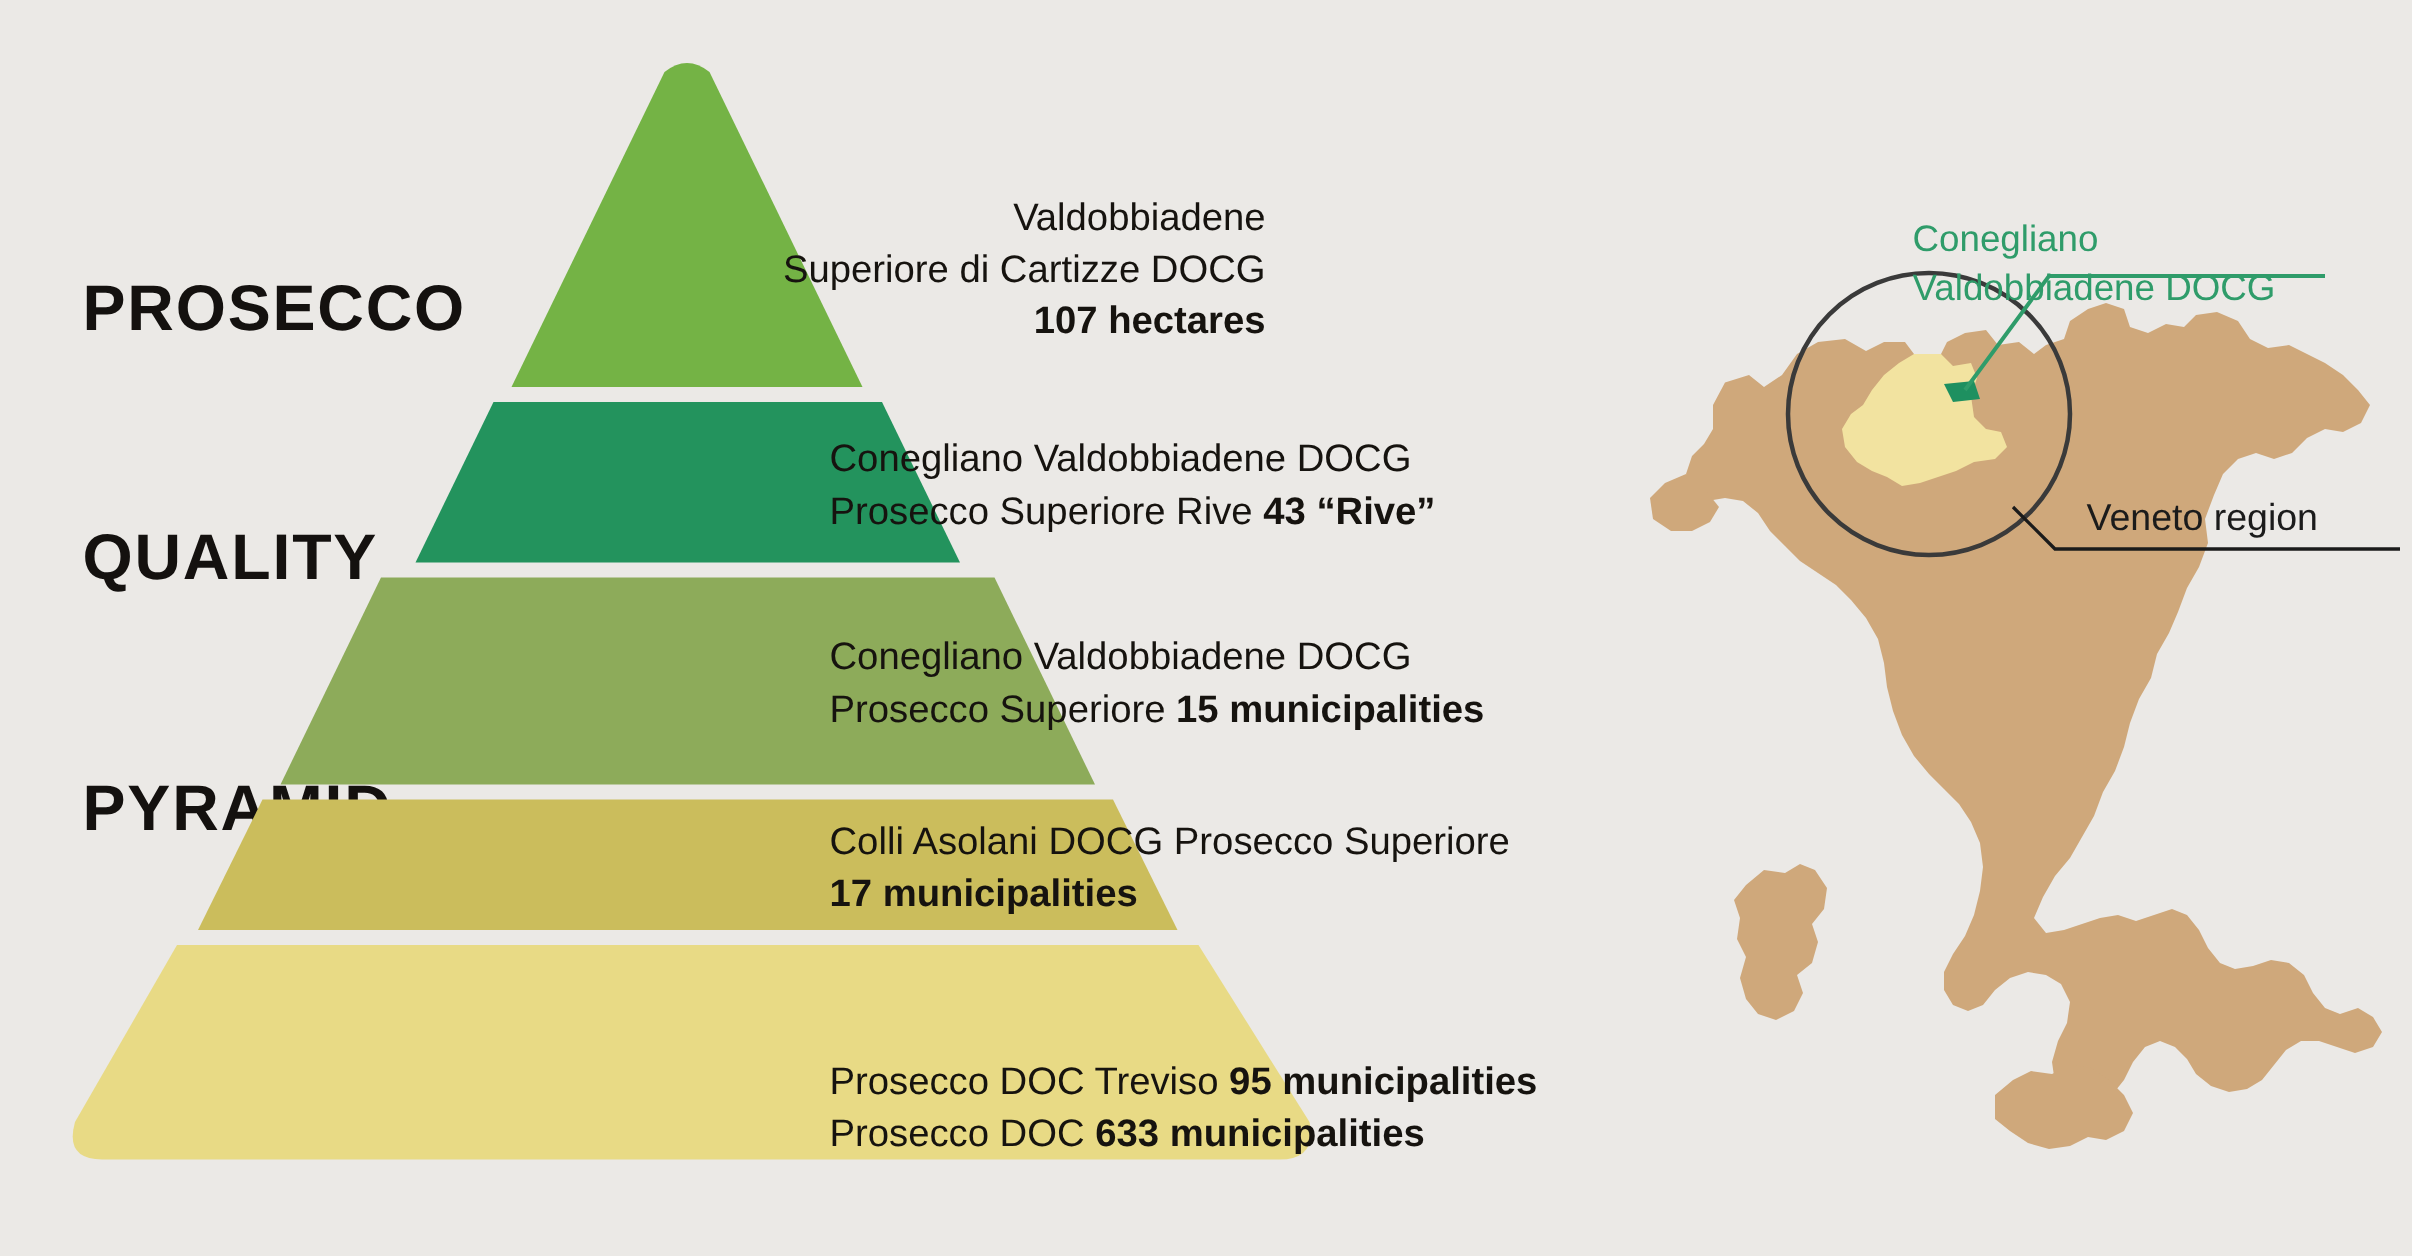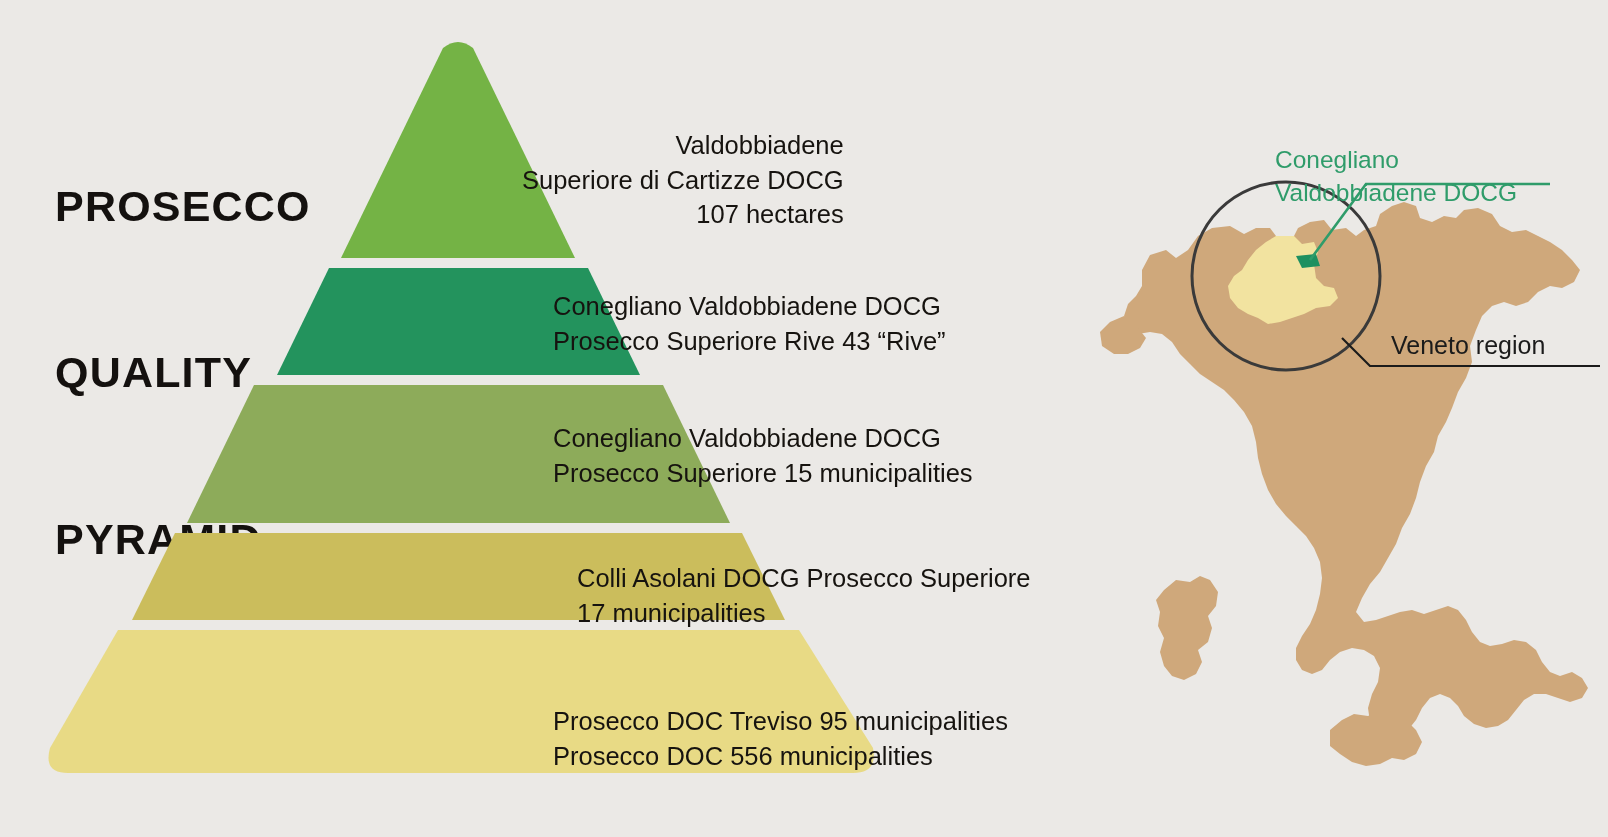--- a/index.html
+++ b/index.html
@@ -45,26 +45,26 @@
 
   
   .tier-text {
     position: absolute;
     color: #16130f;
     font-size: 25.5px;
     line-height: 1.36;
     white-space: nowrap;
   }
   .tier-text .ln { display: block; }
-  .tier-text b { font-weight: 400; }
+  .tier-text b { font-weight: 700; }
 
   #t1-text { left: 522px; top: 128px; text-align: right; }
   #t2-text { left: 553px; top: 289px; }
   #t3-text { left: 553px; top: 421px; }
-  #t4-text { left: 553px; top: 561px; margin-left: 24px; }
+  #t4-text { left: 553px; top: 544px; }
   #t5-text { left: 553px; top: 704px; }
 
   
   #map-wrap {
     position: absolute;
     left: 1080px;
     top: 110px;
     width: 520px;
     height: 680px;
   }
@@ -140,21 +140,21 @@
     <span class="ln"><span>Prosecco Superiore </span><b>15 municipalities</b></span>
   </div>
 
   <div class="tier-text" id="t4-text">
     <span class="ln">Colli Asolani DOCG Prosecco Superiore</span>
     <span class="ln"><b>17 municipalities</b></span>
   </div>
 
   <div class="tier-text" id="t5-text">
     <span class="ln"><span>Prosecco DOC Treviso </span><b>95 municipalities</b></span>
-    <span class="ln"><span>Prosecco DOC </span><b>556 municipalities</b></span>
+    <span class="ln"><span>Prosecco DOC </span><b>633 municipalities</b></span>
   </div>
 
   <div id="map-wrap">
 
     <svg id="map-svg" width="520" height="680" viewBox="0 0 520 680">
 
       <path fill="#cfa87b" d="M 62 160
            L 70 145 L 86 140 L 96 148 L 108 140 L 118 126 L 132 118
            L 150 116 L 164 124 L 176 118 L 190 118 L 196 126 L 214 126
            L 218 118 L 230 112 L 244 110 L 252 120 L 266 118 L 276 126

